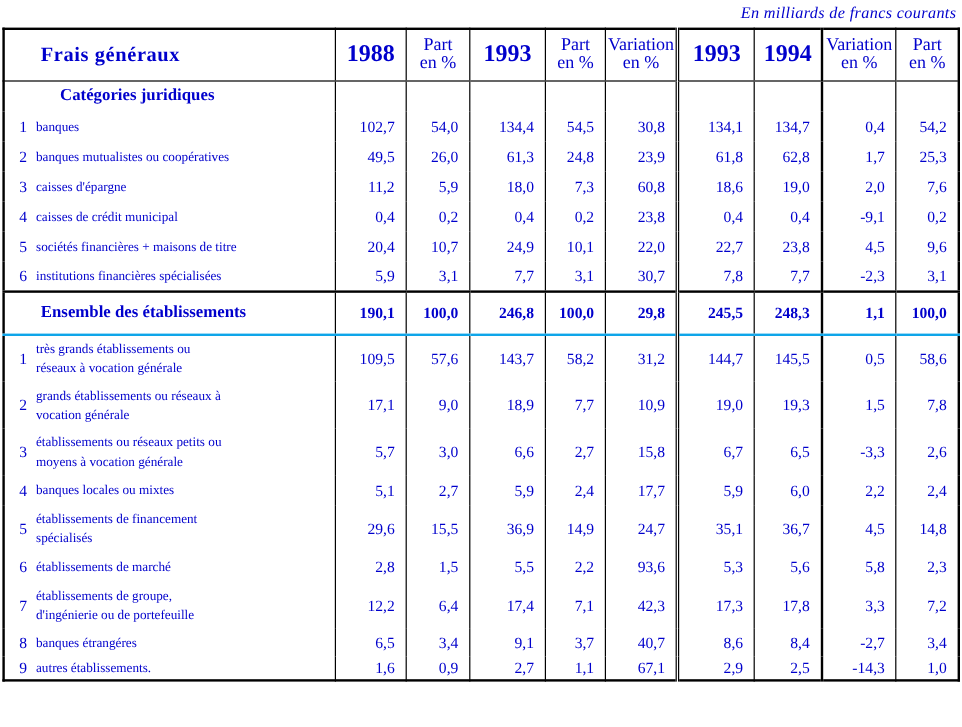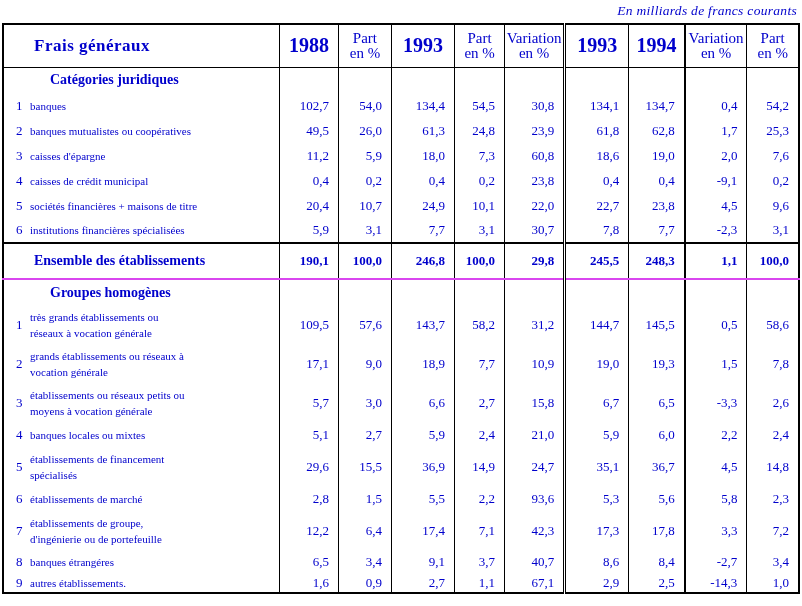--- a/index.html
+++ b/index.html
@@ -67,21 +67,21 @@
     font-weight: bold;
     font-size: 14px;
     padding-left: 46px;
   }
   tr.row   { height: 25px; }
   tr.row.h2 { height: 39px; }
   tr.row.hs8 { height: 23px; }
   tr.row.hs9 { height: 20px; }
 
   tr.total { height: 36px; }
-  tr.total td { border-top: 2px solid #000; border-bottom: 2px solid #d946ef; }
+  tr.total td { border-top: 2px solid #000; border-bottom: 2px solid #0ea5e9; }
   tr.total td.lbl {
     font-weight: bold;
     font-size: 14px;
     padding-left: 30px;
   }
   tr.total td.num { font-weight: bold; }
 
   td.lblcell { padding: 0; }
   .lblwrap { display: flex; align-items: center; }
   .rnum {
@@ -262,32 +262,20 @@
           <td class="num vline">190,1</td>
           <td class="num vline">100,0</td>
           <td class="num vline">246,8</td>
           <td class="num vline">100,0</td>
           <td class="num vline">29,8</td>
           <td class="num dbl">245,5</td>
           <td class="num vline">248,3</td>
           <td class="num thick2">1,1</td>
           <td class="num vline">100,0</td>
         </tr>
-        <tr class="section">
-          <td class="lbl lblcell">Groupes homogènes</td>
-          <td class="num vline"></td>
-          <td class="num vline"></td>
-          <td class="num vline"></td>
-          <td class="num vline"></td>
-          <td class="num vline"></td>
-          <td class="num dbl"></td>
-          <td class="num vline"></td>
-          <td class="num thick2"></td>
-          <td class="num vline"></td>
-        </tr>
         <tr class="row h2">
           <td class="lbl lblcell">
             <div class="lblwrap">
               <span class="rnum">1</span>
               <span class="rlabel">très grands établissements ou
 réseaux à vocation générale</span>
             </div>
           </td>
           <td class="num vline">109,5</td>
           <td class="num vline">57,6</td>
@@ -339,21 +327,21 @@
           <td class="lbl lblcell">
             <div class="lblwrap">
               <span class="rnum">4</span>
               <span class="rlabel">banques locales ou mixtes</span>
             </div>
           </td>
           <td class="num vline">5,1</td>
           <td class="num vline">2,7</td>
           <td class="num vline">5,9</td>
           <td class="num vline">2,4</td>
-          <td class="num vline">21,0</td>
+          <td class="num vline">17,7</td>
           <td class="num dbl">5,9</td>
           <td class="num vline">6,0</td>
           <td class="num thick2">2,2</td>
           <td class="num vline">2,4</td>
         </tr>
         <tr class="row h2">
           <td class="lbl lblcell">
             <div class="lblwrap">
               <span class="rnum">5</span>
               <span class="rlabel">établissements de financement

